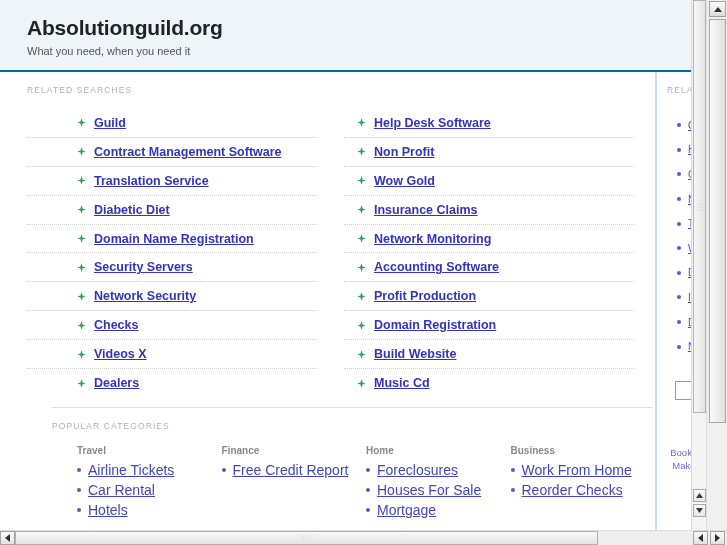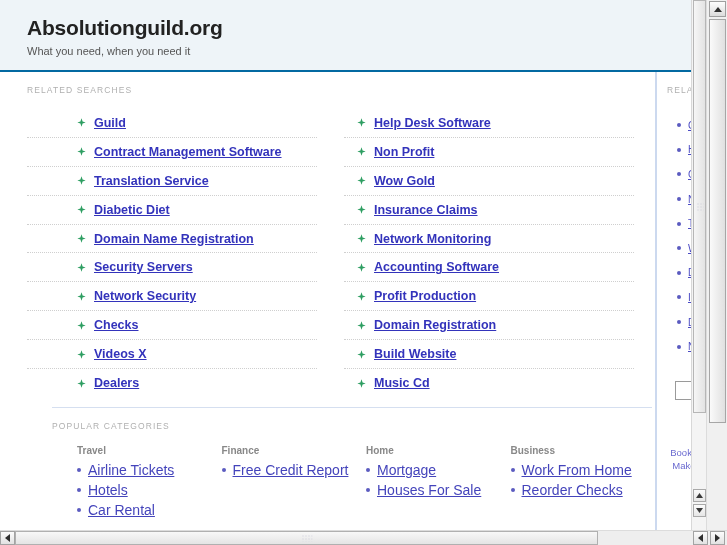--- a/index.html
+++ b/index.html
@@ -462,47 +462,51 @@
           <div class="pc-grid" id="pc-grid">
               <div class="pc-col">
                 <div class="pc-head">Travel</div>
                 <ul class="pc-list">
                   <li>
                     <span class="dot-bullet"></span>
                     <span class="pc-link">Airline Tickets</span>
                   </li>
                   <li>
                     <span class="dot-bullet"></span>
+                    <span class="pc-link">Car Rental</span>
+                  </li>
+                  <li>
+                    <span class="dot-bullet"></span>
                     <span class="pc-link">Hotels</span>
-                  </li>
-                  <li>
-                    <span class="dot-bullet"></span>
-                    <span class="pc-link">Car Rental</span>
                   </li>
                 </ul>
               </div>
               <div class="pc-col">
                 <div class="pc-head">Finance</div>
                 <ul class="pc-list">
                   <li>
                     <span class="dot-bullet"></span>
                     <span class="pc-link">Free Credit Report</span>
                   </li>
                 </ul>
               </div>
               <div class="pc-col">
                 <div class="pc-head">Home</div>
                 <ul class="pc-list">
                   <li>
                     <span class="dot-bullet"></span>
+                    <span class="pc-link">Foreclosures</span>
+                  </li>
+                  <li>
+                    <span class="dot-bullet"></span>
+                    <span class="pc-link">Houses For Sale</span>
+                  </li>
+                  <li>
+                    <span class="dot-bullet"></span>
                     <span class="pc-link">Mortgage</span>
-                  </li>
-                  <li>
-                    <span class="dot-bullet"></span>
-                    <span class="pc-link">Houses For Sale</span>
                   </li>
                 </ul>
               </div>
               <div class="pc-col">
                 <div class="pc-head">Business</div>
                 <ul class="pc-list">
                   <li>
                     <span class="dot-bullet"></span>
                     <span class="pc-link">Work From Home</span>
                   </li>

